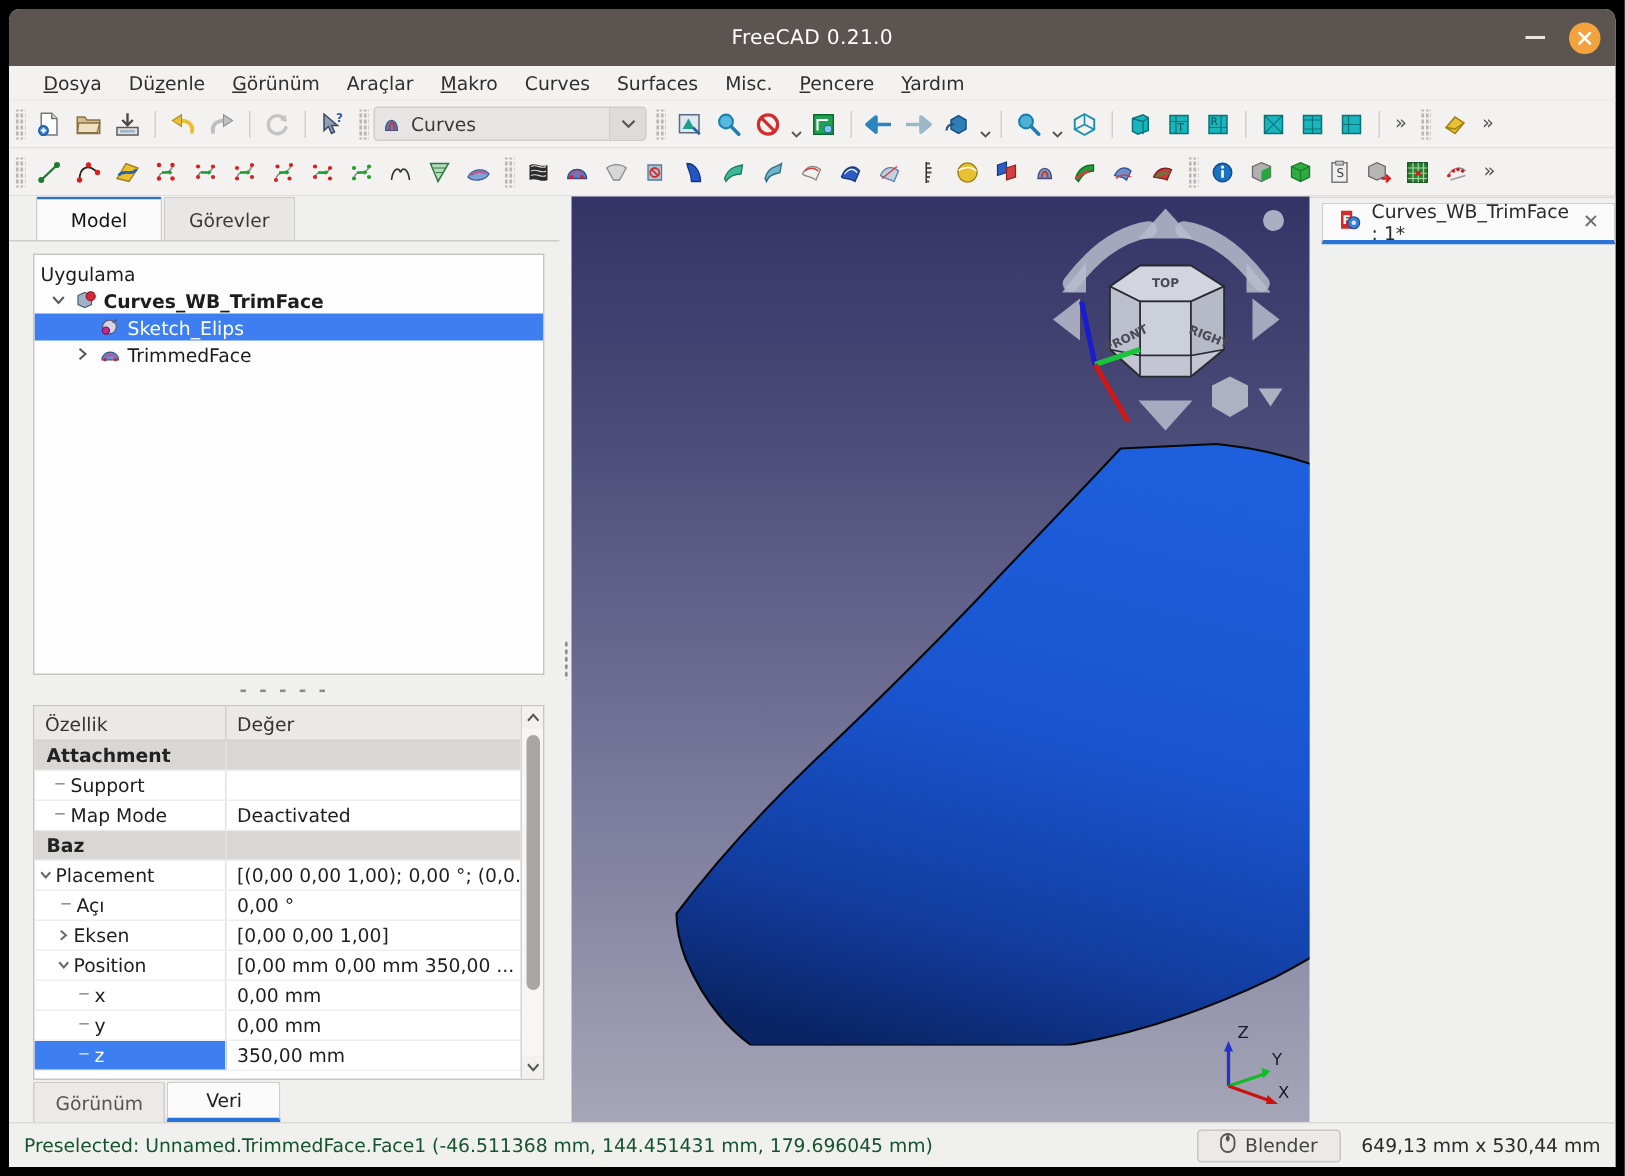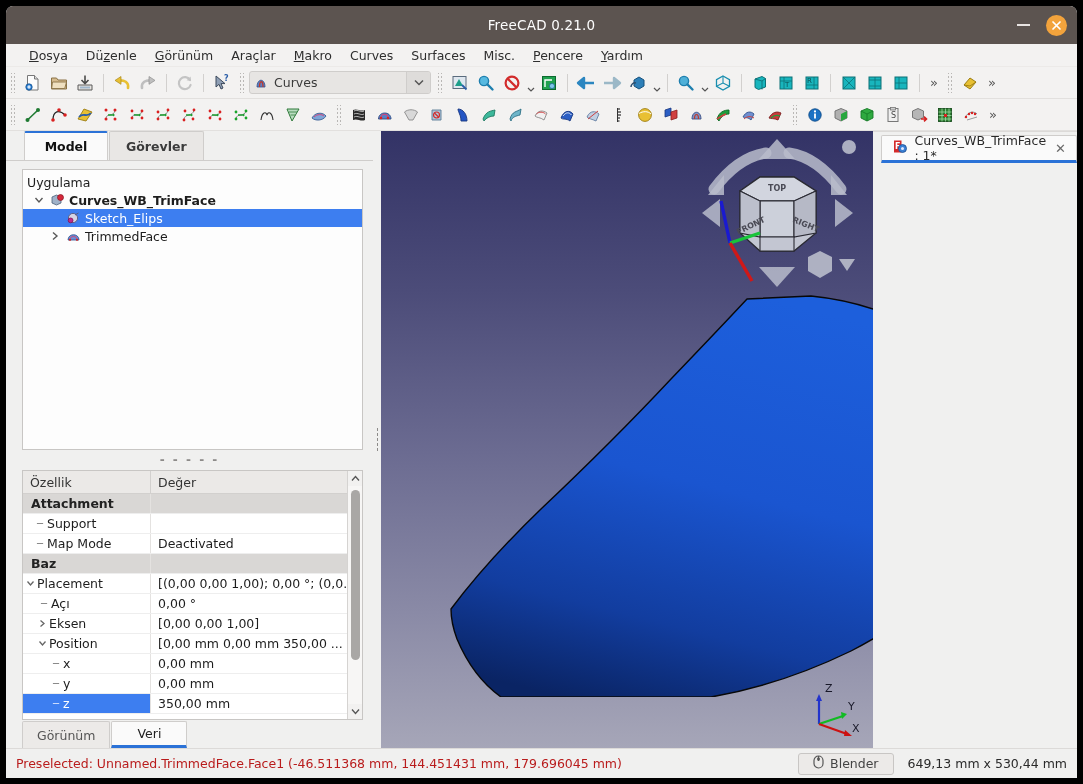--- a/index.html
+++ b/index.html
@@ -117,21 +117,20 @@
     border-bottom: 1px solid #cfcdcb;
   }
   .tab {
     height: 29px; min-width: 84px; padding: 0 16px;
     display: flex; align-items: center; justify-content: center;
     font-size: 12.5px; color: #3b3b3b; cursor: pointer;
     background: #e9e7e5;
     border: 1px solid #cfcdcb; border-bottom: none;
     border-radius: 2px 2px 0 0;
     margin-right: 1px;
-    font-weight: bold;
   }
   .tab.active {
     background: #fafafa;
     border-top: 2px solid #2b72d7;
     color: #111;
   }
   .tree-area {
     flex: 1; min-height: 0;
     margin: 8px 10px 0 16px;
     background: #fdfdfd;
@@ -255,21 +254,21 @@
   }
   .doc-tab .dt-close { color: #6a6a6a; font-size: 13px; padding: 0 2px; cursor: pointer; }
   
   .statusbar {
     height: 30px; flex: 0 0 30px;
     background: #f0f0ef;
     display: flex; align-items: center;
     border-top: 1px solid #dcdad8;
     padding: 0 10px;
   }
-  .status-text { flex: 1; font-size: 12.5px; color: #b91c1c; white-space: nowrap; overflow: hidden; }
+  .status-text { flex: 1; font-size: 12.5px; color: #14532d; white-space: nowrap; overflow: hidden; }
   .blender-btn {
     height: 22px; padding: 0 14px; display: flex; align-items: center; gap: 6px;
     background: #eceae8; border: 1px solid #c8c6c4; border-radius: 3px;
     font-size: 12.5px; color: #444; cursor: pointer; margin-right: 14px; text-align: center;
   }
   .dims { font-size: 12.5px; color: #2a2a2a; white-space: nowrap; }
 </style>
 </head>
 <body>
 

